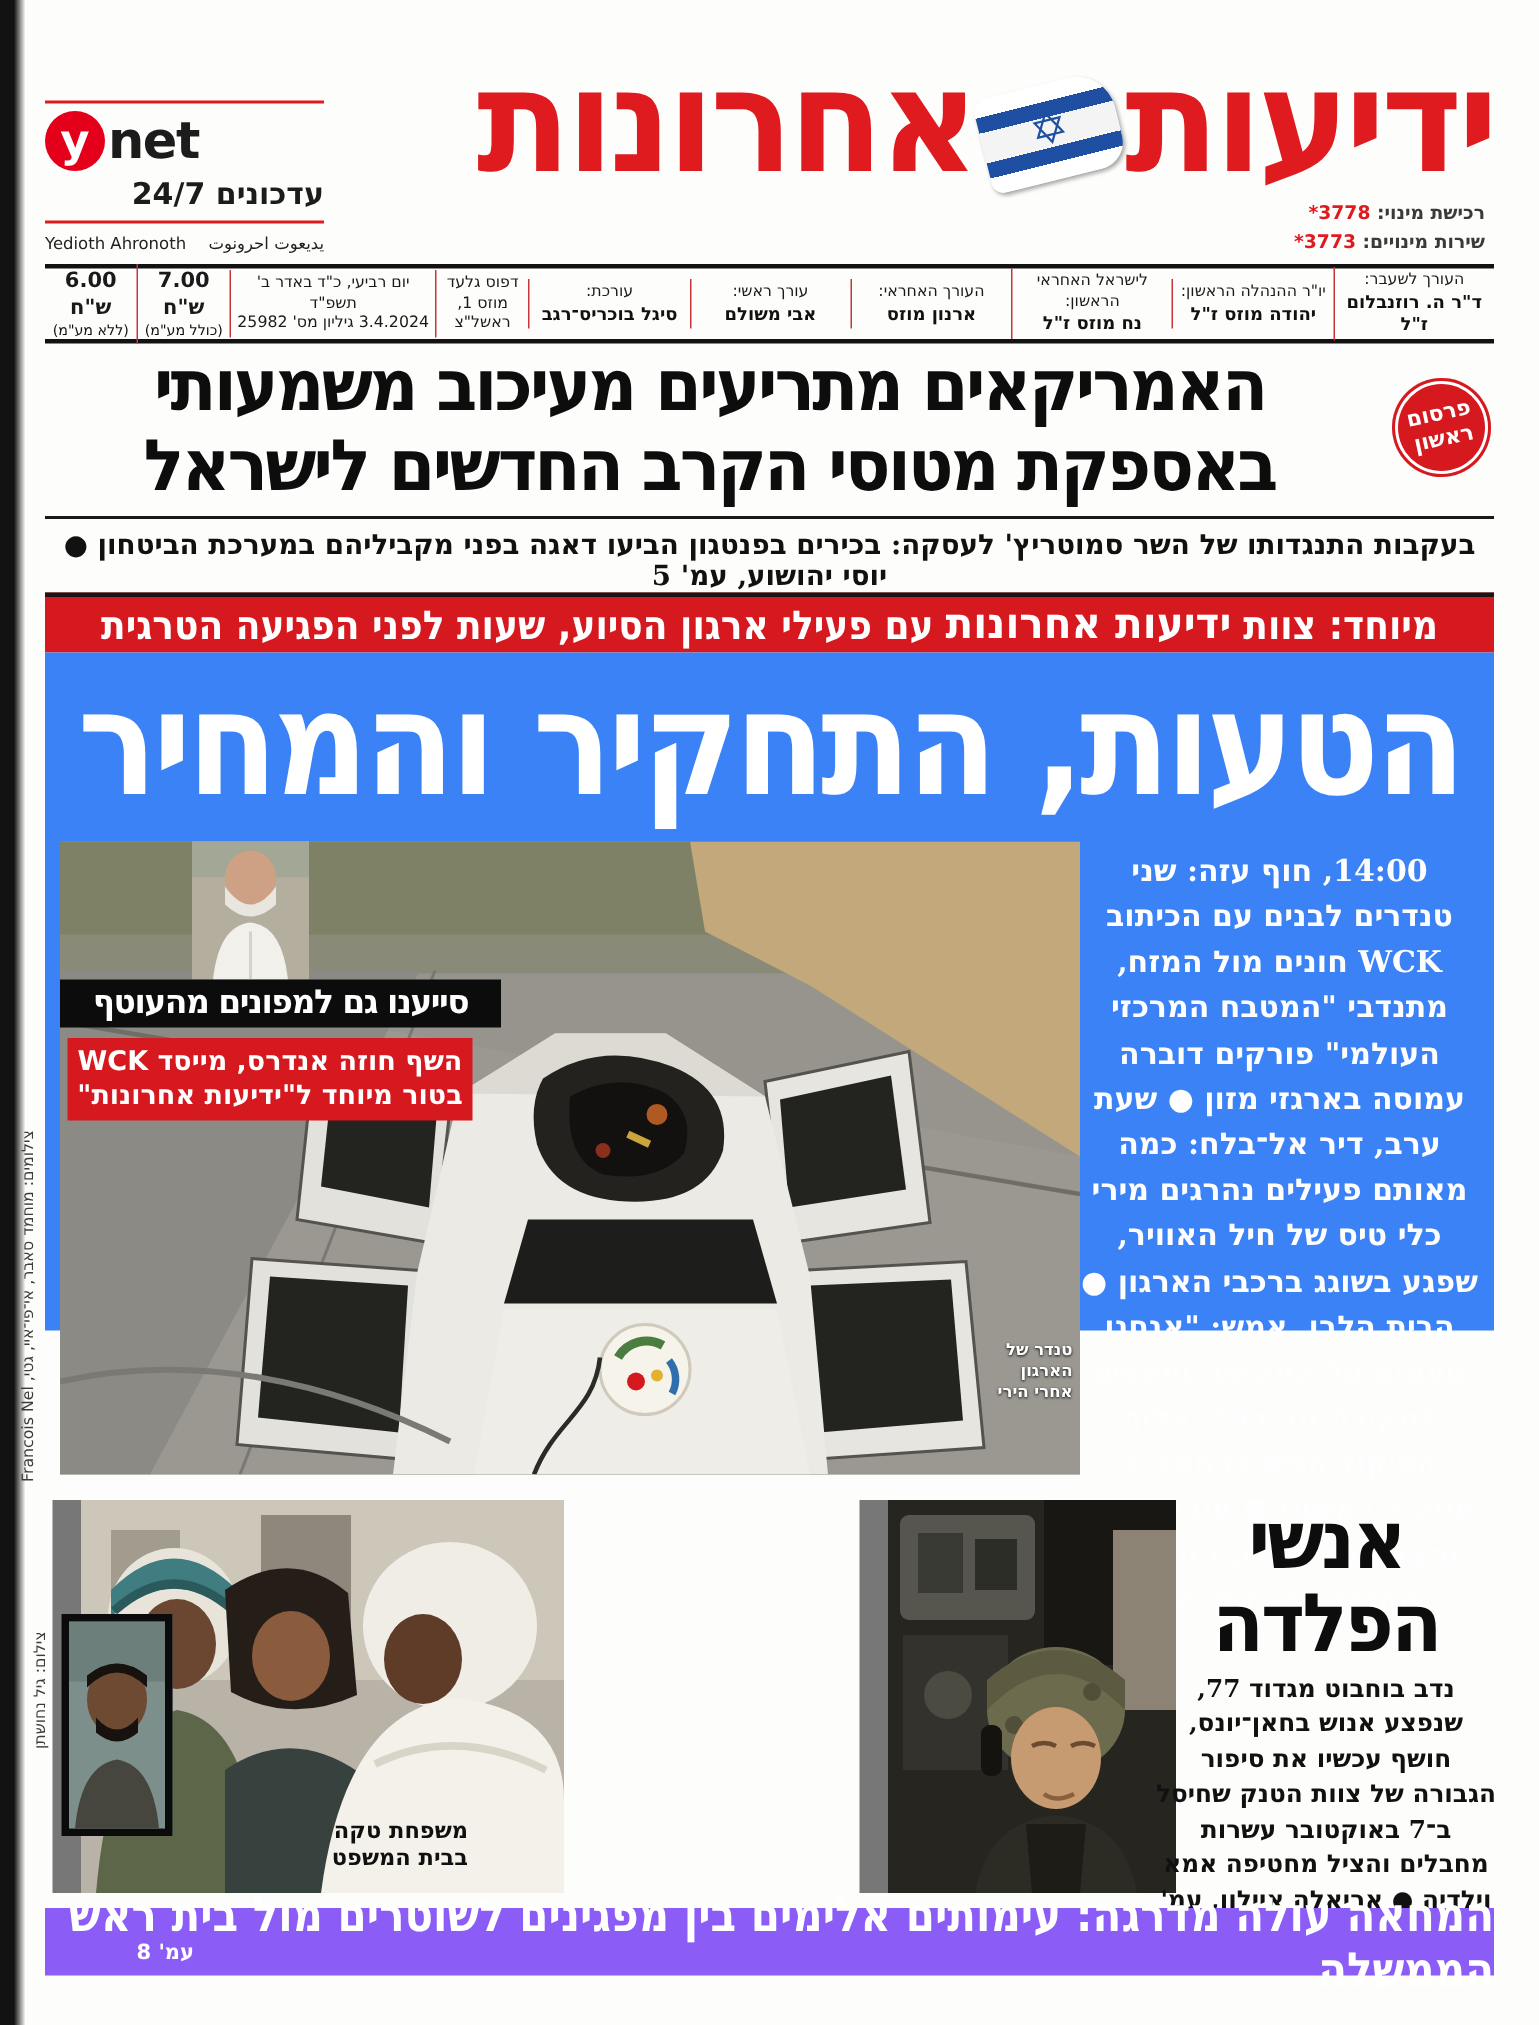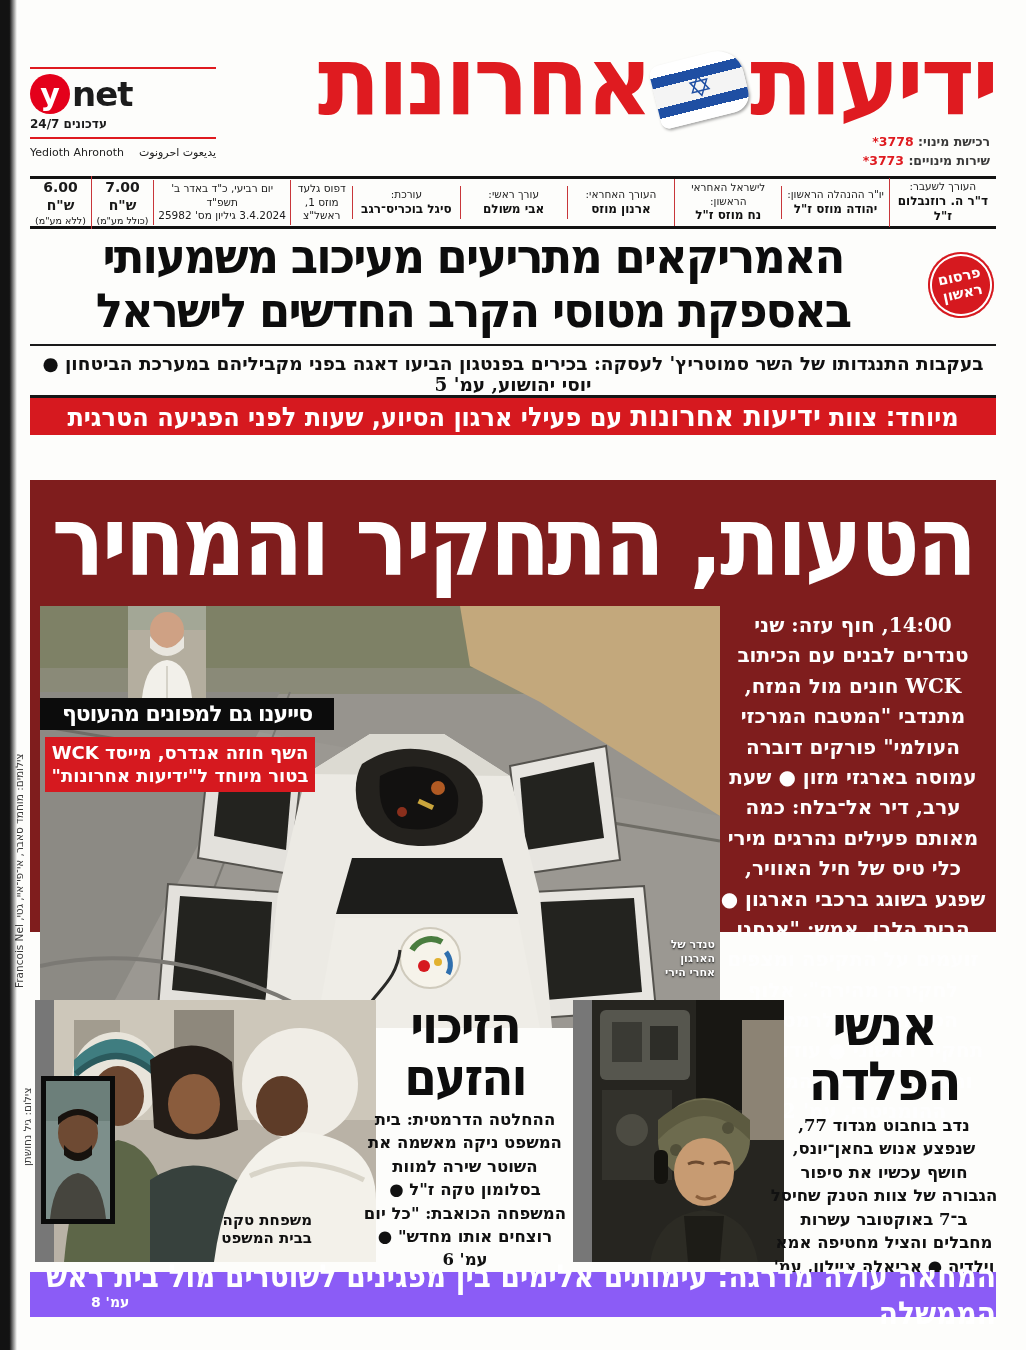--- a/index.html
+++ b/index.html
@@ -20,21 +20,21 @@
         color:#1f4fa3;font-size:30px;line-height:1;}
   .subscribe{position:absolute;right:6px;top:106px;text-align:right;font-size:12.5px;
         font-weight:bold;color:#3a3a3a;line-height:1.55;z-index:5;}
   .subscribe .num{color:#df1b20;text-align:center;}
   .ynet{position:absolute;left:0;top:38px;width:186px;}
   .ynet .rule{border-top:2px solid #df1b20;margin:3px 0;}
   .ynet-row{display:flex;align-items:center;justify-content:flex-start;direction:ltr;gap:2px;padding:2px 0;}
   .ynet-circle{width:40px;height:40px;border-radius:50%;background:#e4001b;color:#fff;
         display:flex;align-items:center;justify-content:center;font-size:30px;font-weight:900;}
   .ynet-net{font-size:34px;font-weight:900;color:#1c1c1c;letter-spacing:-1px;}
-  .ynet-tag{font-size:12px;font-weight:900;color:#1c1c1c;text-align:left;padding:1px 0 3px;}
+  .ynet-tag{font-size:20px;font-weight:900;color:#1c1c1c;text-align:right;padding:1px 0 3px;}
   .ynet-names{font-size:11px;color:#222;display:flex;justify-content:space-between;direction:ltr;padding-top:4px;}
 
   
   .staff-bar{position:absolute;top:176px;left:30px;right:30px;height:47px;
         border-top:3px solid #121212;border-bottom:3px solid #121212;
         display:flex;align-items:center;}
   .staff-cell{flex:1.15;text-align:center;padding:2px 4px;border-left:1px solid #c8363a;line-height:1.3;}
   .staff-cell:last-child{border-left:none;}
   .staff-cell .lbl{font-size:10.5px;color:#1a1a1a;}
   .staff-cell .nm{font-size:12px;font-weight:bold;color:#111;}
@@ -56,21 +56,21 @@
 
   
   .kicker{position:absolute;top:395px;left:30px;right:30px;height:37px;background:#d6191f;
         border-top:3px solid #161616;color:#fff;display:flex;align-items:center;justify-content:center;
         gap:8px;font-weight:900;}
   .kicker .kt{font-size:24px;transform:scaleY(1.1);}
   .kicker .kbrand{font-size:27px;font-family:"DejaVu Serif","DejaVu Sans",serif;font-weight:900;
         transform:scaleY(1.05);}
 
   
-  .main-block{position:absolute;top:435px;left:30px;right:30px;height:452px;background:#7f1d1d;margin-top:45px;}
+  .main-block{position:absolute;top:435px;left:30px;right:30px;height:452px;background:#3b82f6;}
   .main-headline{text-align:center;color:#fff;font-size:88px;font-weight:900;line-height:1.05;
         letter-spacing:-3px;transform:scaleY(1.1);transform-origin:top;padding-top:10px;}
   .main-body{position:absolute;right:10px;top:130px;width:266px;color:#fefefe;
         font-family:"DejaVu Serif","DejaVu Sans",serif;font-size:20px;font-weight:bold;
         line-height:1.52;text-align:center;}
   .main-photo{position:absolute;left:10px;top:126px;width:680px;height:422px;overflow:hidden;background:#8f8d88;}
   .chef-inset{position:absolute;left:88px;top:-6px;width:78px;height:98px;overflow:hidden;z-index:4;}
   .cap-black{position:absolute;left:0;top:92px;width:282px;background:#0c0c0c;color:#fff;
         font-size:22px;font-weight:900;text-align:center;padding:3px 6px 4px;letter-spacing:-1px;z-index:3;}
   .cap-red{position:absolute;left:5px;top:131px;width:258px;background:#d6191f;color:#fff;
@@ -294,27 +294,20 @@
         <rect x="0" y="0" width="64" height="40" fill="#6c7f7a"></rect>
         <ellipse cx="32" cy="52" rx="20" ry="24" fill="#6e4a33"></ellipse>
         <path d="M12,44 Q32,24 52,44 L52,36 Q32,20 12,36 Z" fill="#17120e"></path>
         <path d="M18,64 Q32,80 46,64 L46,74 Q32,86 18,74 Z" fill="#17120e"></path>
         <path d="M4,138 Q8,96 32,92 Q56,96 60,138 Z" fill="#46453e"></path>
       </svg>
     </div>
   </div>
   <div class="vert-credit" style="left:21px;top:1166px;">צילום: גיל נחושתן</div>
 
-  <div class="story-col" style="left:362px;width:206px;">
-    <div class="story-headline">
-      <div>הזיכוי</div>
-      <div>והזעם</div>
-    </div>
-    <div class="story-body">ההחלטה הדרמטית: בית המשפט ניקה מאשמה את השוטר שירה למוות בסלומון טקה ז"ל ● המשפחה הכואבת: "כל יום רוצחים אותו מחדש" ● עמ' 6</div>
-  </div>
 
   <div class="photo-box" style="left:573px;width:192px;">
     <svg width="192" height="262" viewBox="0 0 192 262">
       <rect width="192" height="262" fill="#262520"></rect>
       <rect x="8" y="10" width="90" height="70" rx="6" fill="#56564e"></rect>
       <rect x="20" y="22" width="30" height="40" fill="#3a3a34"></rect>
       <rect x="58" y="26" width="28" height="34" fill="#2d2d28"></rect>
       <rect x="104" y="0" width="88" height="110" fill="#181713"></rect>
       <rect x="150" y="20" width="42" height="120" fill="#8c8374"></rect>
       <rect x="10" y="90" width="70" height="90" fill="#33322c"></rect>

